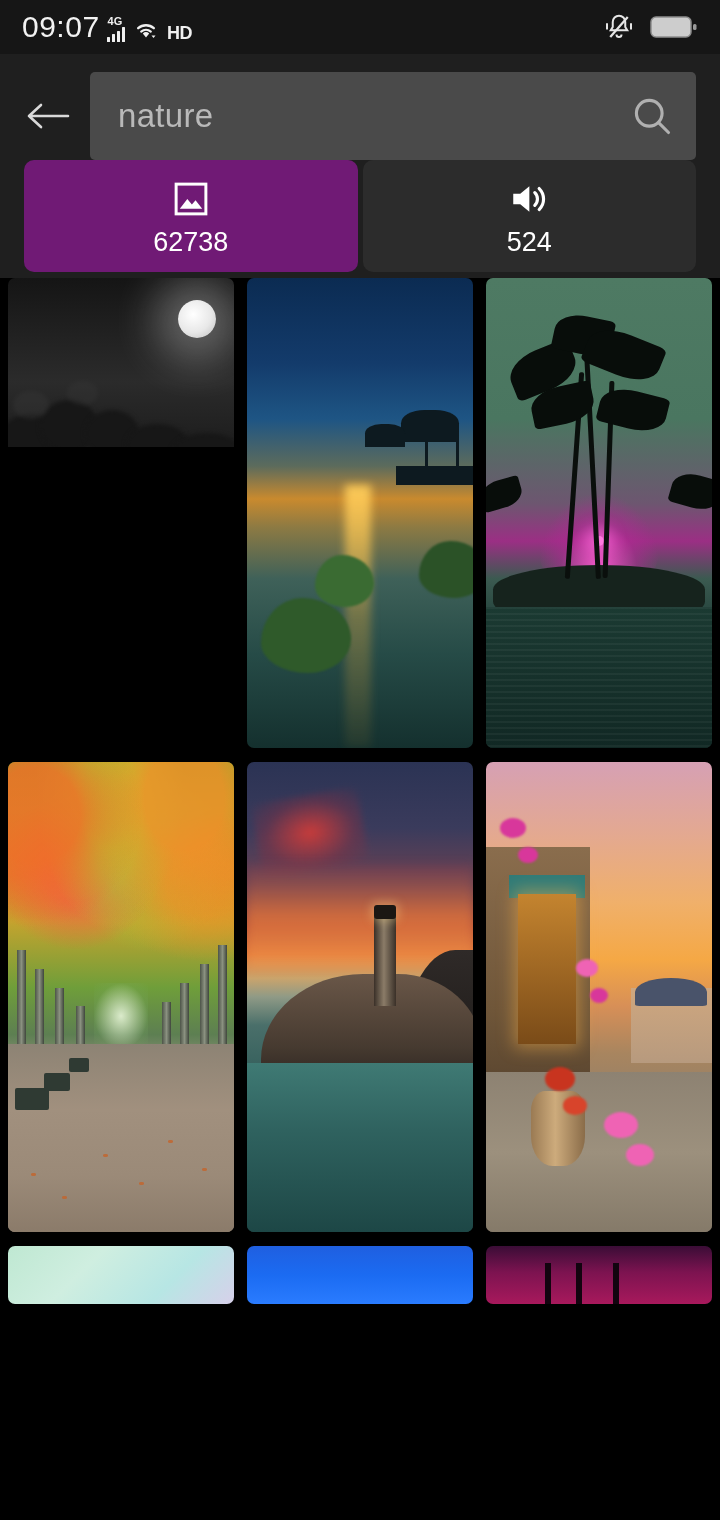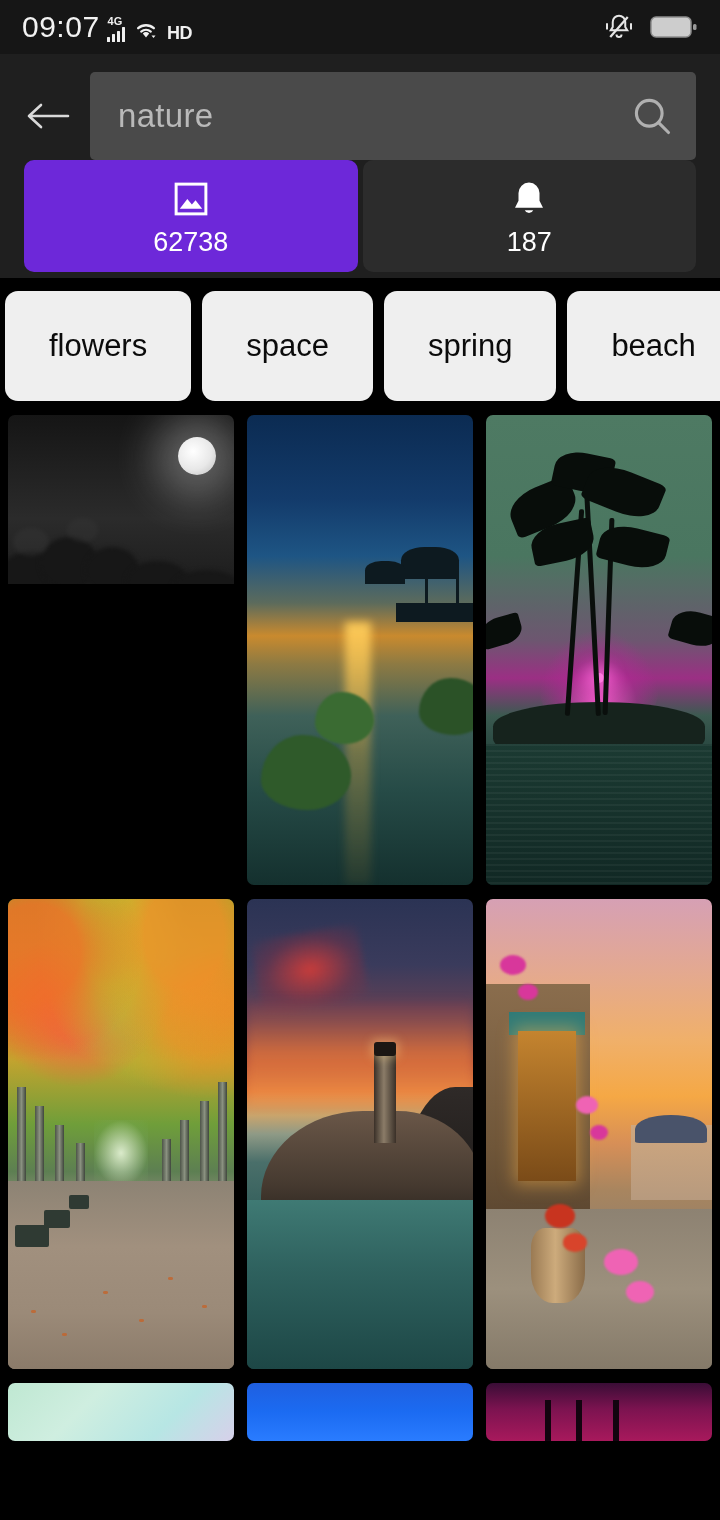--- a/index.html
+++ b/index.html
@@ -44,21 +44,21 @@
     font-family:"DejaVu Sans",sans-serif;
   }
 
   
   .tabbar{ display:flex; gap:5px; padding:0 0 6px 0; background:#1f1f1f; }
   .tab{
     flex:1 1 0; height:112px; background:#2c2c2c; border-radius:10px;
     display:flex; flex-direction:column; align-items:center; justify-content:center; gap:8px;
   }
   .tab:first-child{ border-top-left-radius:10px; border-bottom-left-radius:10px; }
-  .tab.sel{ background:#6d28d9; }
+  .tab.sel{ background:#701a75; }
   .tab.premium{ background:linear-gradient(135deg,#3f4f4a 0%,#2e3b36 55%,#253029 100%); }
   .tab-ico{ height:44px; display:flex; align-items:center; justify-content:center; }
   .tab-lbl{ color:#fff; font-size:27px; line-height:27px; }
   .tab-lbl.cjk{ font-family:"DejaVu Sans",sans-serif; font-size:26px;}
 
   
   .chiprow{ display:flex; gap:11px; padding:13px 5px 14px 5px; background:#000; overflow:hidden;}
   .chip{
     flex:0 0 auto; height:110px; background:#efefef; border-radius:13px;
     display:flex; align-items:center; justify-content:center; padding:0 44px;
@@ -305,50 +305,37 @@
       <div class="tab sel">
         <span class="tab-ico">
           <svg class="icn" width="42" height="42" viewBox="0 0 24 24">
             <rect x="3.5" y="3.5" width="17" height="17" fill="none" stroke="#fff" stroke-width="1.7"></rect>
             <path d="M5.6 17.6l4.3-5.6 2.6 3.2 2.1-2.5 3.8 4.9z" fill="#fff"></path>
           </svg>
         </span>
         <span class="tab-lbl">62738</span>
       </div>
 
-
       <div class="tab">
         <span class="tab-ico">
           <svg class="icn" width="42" height="42" viewBox="0 0 24 24">
-            <path d="M12 2.6a6 6 0 00-6 6v4.4L4 17h16l-2-4V8.6a6 6 0 00-6-6z" fill="#fff"></path>
-            <path d="M9.6 18.4a2.6 2.6 0 004.8 0z" fill="#fff"></path>
+            <path d="M3 9h4l5.2-4.3v14.6L7 15H3z" fill="#fff"></path>
+            <path d="M15.3 8.4a5 5 0 010 7.2" fill="none" stroke="#fff" stroke-width="1.8" stroke-linecap="round"></path>
+            <path d="M17.8 6a8.4 8.4 0 010 12" fill="none" stroke="#fff" stroke-width="1.8" stroke-linecap="round"></path>
           </svg>
         </span>
-        <span class="tab-lbl">187</span>
-      </div>
+        <span class="tab-lbl">524</span>
+      </div>
+
 
 
 
     </div>
   </div>
 
-  <div class="chiprow">
-    <div class="chip">
-      <span>flowers</span>
-    </div>
-    <div class="chip">
-      <span>space</span>
-    </div>
-    <div class="chip">
-      <span>spring</span>
-    </div>
-    <div class="chip">
-      <span>beach</span>
-    </div>
-  </div>
 
   <div class="grid">
 
     <div class="col">
       <div class="card c1">
         <div class="pic art-moon">
           <div class="moon"></div>
           <div class="cl d" style="left:-4%;top:29%;width:30%;height:10%;"></div>
           <div class="cl d" style="left:14%;top:26%;width:26%;height:11%;"></div>
           <div class="cl d" style="left:34%;top:28%;width:24%;height:10%;"></div>

